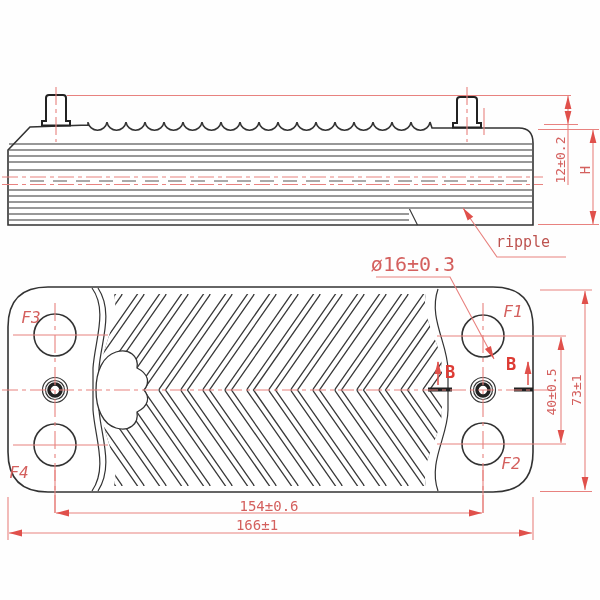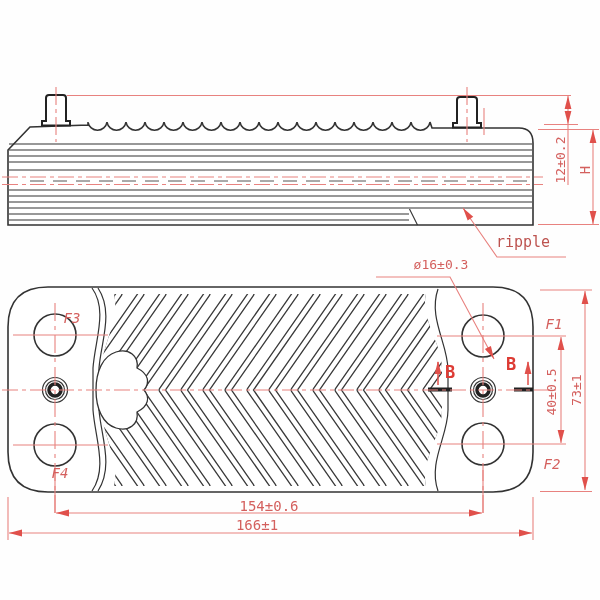--- a/index.html
+++ b/index.html
@@ -7,23 +7,23 @@
     position:relative;width:600px;height:600px;background:#fefefe;overflow:hidden;
     font-family:"DejaVu Sans Mono","Liberation Mono",monospace;
   }
   svg{position:absolute;left:0;top:0;}
   .t{
     position:absolute;transform:translate(-50%,-50%);
     font:14px "DejaVu Sans Mono","Liberation Mono",monospace;
     color:#d4605e;white-space:nowrap;line-height:1;letter-spacing:0;
   }
   .rot{transform:translate(-50%,-50%) rotate(-90deg);}
-  .it{font-style:italic;font-size:14px;margin-left:41px;}
+  .it{font-style:italic;font-size:16px;}
   .bb{font-weight:bold;color:#dd3b34;font-size:17px;}
-  .big{font-size:13px;margin-left:28px;}
+  .big{font-size:20px;}
   .dark{color:#bd534f;font-size:15px;}
   .sm{font-size:13px;}
 </style>
 </head>
 <body>
 
 <div class="stage">
   <svg id="cad" width="600" height="600" viewBox="0 0 600 600">
     <defs>
       <clipPath id="chevclip">
@@ -156,21 +156,21 @@
         <polygon points="0,0 -13,3.4 -13,-3.4" fill="#e0504b" transform="translate(438,361) rotate(-90)"></polygon>
         <polygon points="0,0 -13,3.4 -13,-3.4" fill="#e0504b" transform="translate(528,361) rotate(-90)"></polygon>
       </g>
   </svg>
 
   <div class="t rot sm" style="left:560px;top:160px">12±0.2</div>
   <div class="t rot" style="left:585px;top:170px">H</div>
   <div class="t dark" style="left:523px;top:242px">ripple</div>
 
   <div class="t big" style="left:413px;top:264px">ø16±0.3</div>
-  <div class="t it" style="left:513px;top:324px">F1</div>
+  <div class="t it" style="left:513px;top:312px">F1</div>
   <div class="t it" style="left:511px;top:464px">F2</div>
   <div class="t it" style="left:31px;top:318px">F3</div>
   <div class="t it" style="left:19px;top:473px">F4</div>
   <div class="t bb" style="left:450px;top:372px">B</div>
   <div class="t bb" style="left:511px;top:364px">B</div>
   <div class="t rot sm" style="left:551px;top:392px">40±0.5</div>
   <div class="t rot sm" style="left:576px;top:390px">73±1</div>
   <div class="t" style="left:269px;top:506px">154±0.6</div>
   <div class="t" style="left:257px;top:525px">166±1</div>
 </div>

